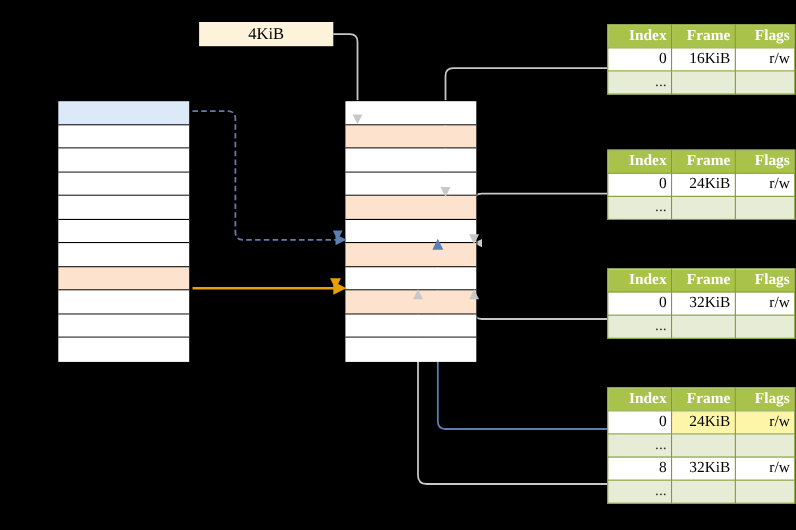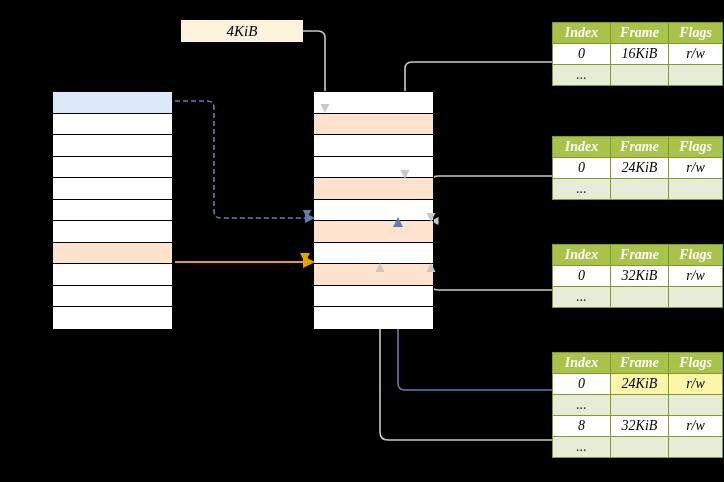--- a/index.html
+++ b/index.html
@@ -1,38 +1,38 @@
 <!DOCTYPE html>
 <html><head>
 <meta charset="utf-8">
 <style>
   html,body{margin:0;padding:0;background:#000;}
   #stage{position:relative;width:724px;height:482px;background:#000;overflow:hidden;
-         font-family:"Liberation Serif",serif;font-style:italic;}
+         font-family:"Liberation Serif",serif;}
   svg.layer{position:absolute;left:0;top:0;width:724px;height:482px;overflow:visible;}
   svg.layer.behind{z-index:1;}
   svg.layer.front{z-index:6;}
 
   
   .col{position:absolute;z-index:3;border:1px solid #000;box-sizing:border-box;}
   .cell{box-sizing:border-box;border-bottom:1px solid #000;background:#fff;}
   .cell:last-child{border-bottom:none;}
   .cell.blue{background:#dce9f9;}
   .cell.peach{background:#fde3cd;}
 
   
   .labelbox{position:absolute;z-index:5;background:#fdf3da;border:0;
             display:flex;align-items:center;justify-content:center;
             font-size:15px;color:#000;}
 
   
   .ptable{position:absolute;z-index:5;border-collapse:collapse;
           background:#fff;font-size:14px;color:#000;table-layout:fixed;}
   .ptable td,.ptable th{border:1px solid #7e9b2e;padding:1px 4px;
-          height:21px;box-sizing:border-box;text-align:center;overflow:hidden;
+          height:21px;box-sizing:border-box;text-align:right;overflow:hidden;
           white-space:nowrap;}
   .ptable th{background:#a8c24a;color:#fff;font-weight:bold;font-size:14px;
           border-color:#7e9b2e;}
   .ptable td.dim{background:#e7ecd6;color:#2b2b2b;}
   .ptable td.hl{background:#fdf6a8;}
   .ptable col.c1{width:58px;}
   .ptable col.c2{width:58px;}
   .ptable col.c3{width:54px;}
 </style>
 </head>

